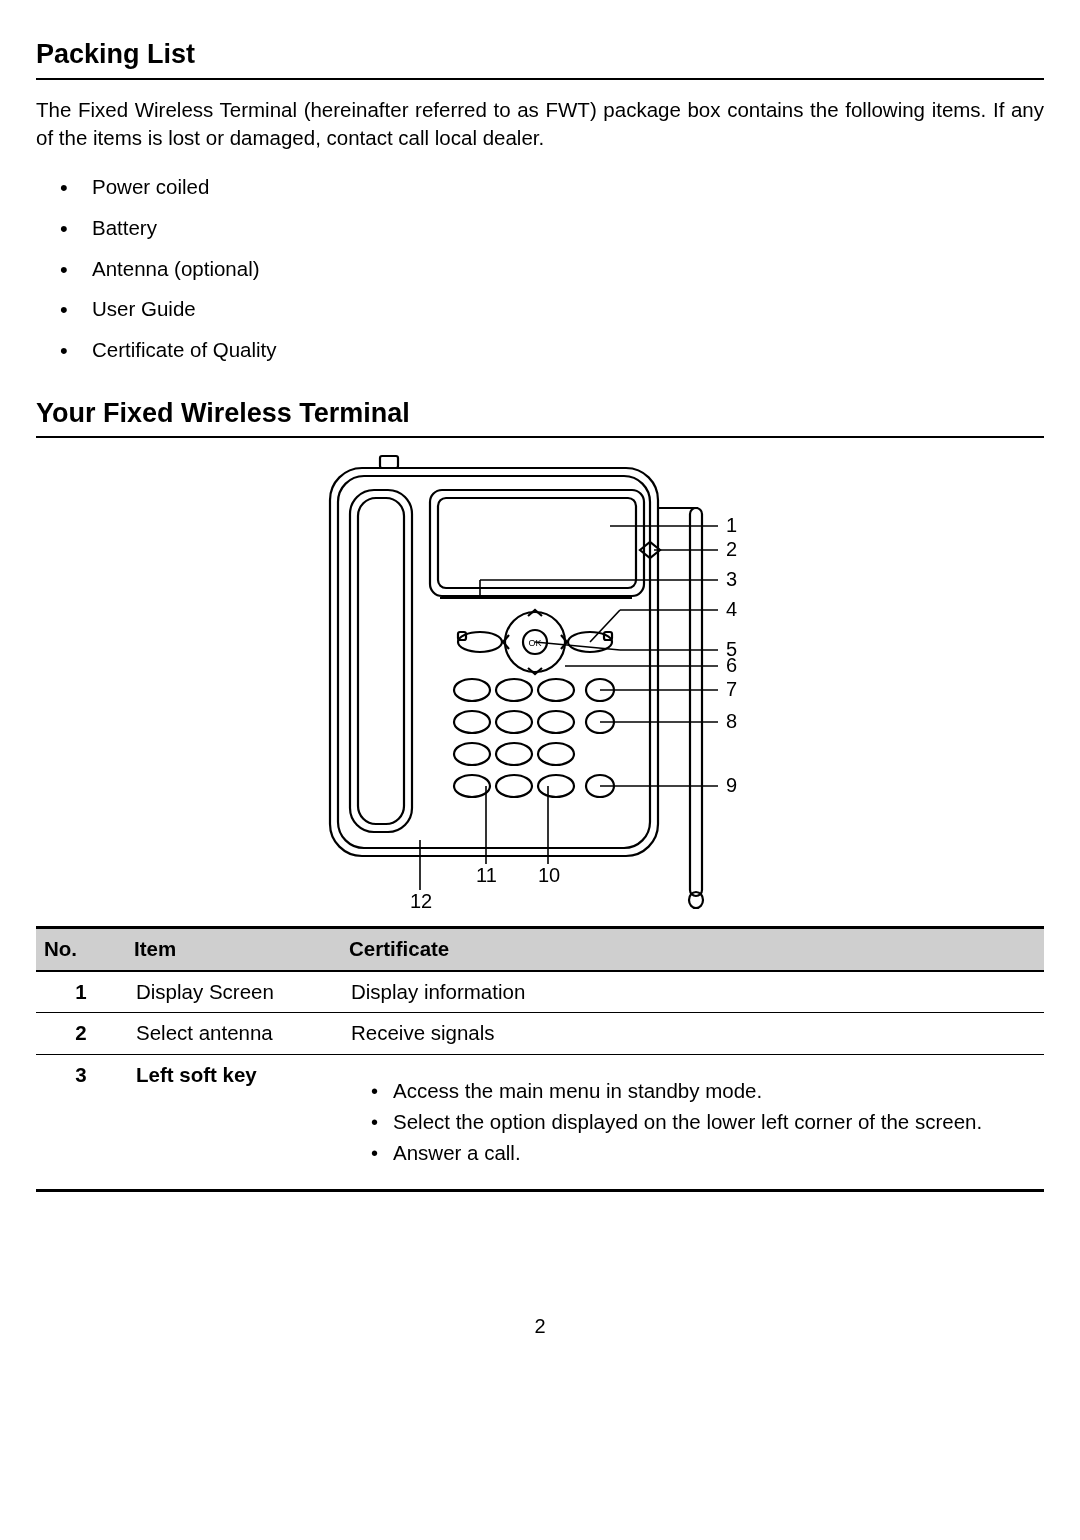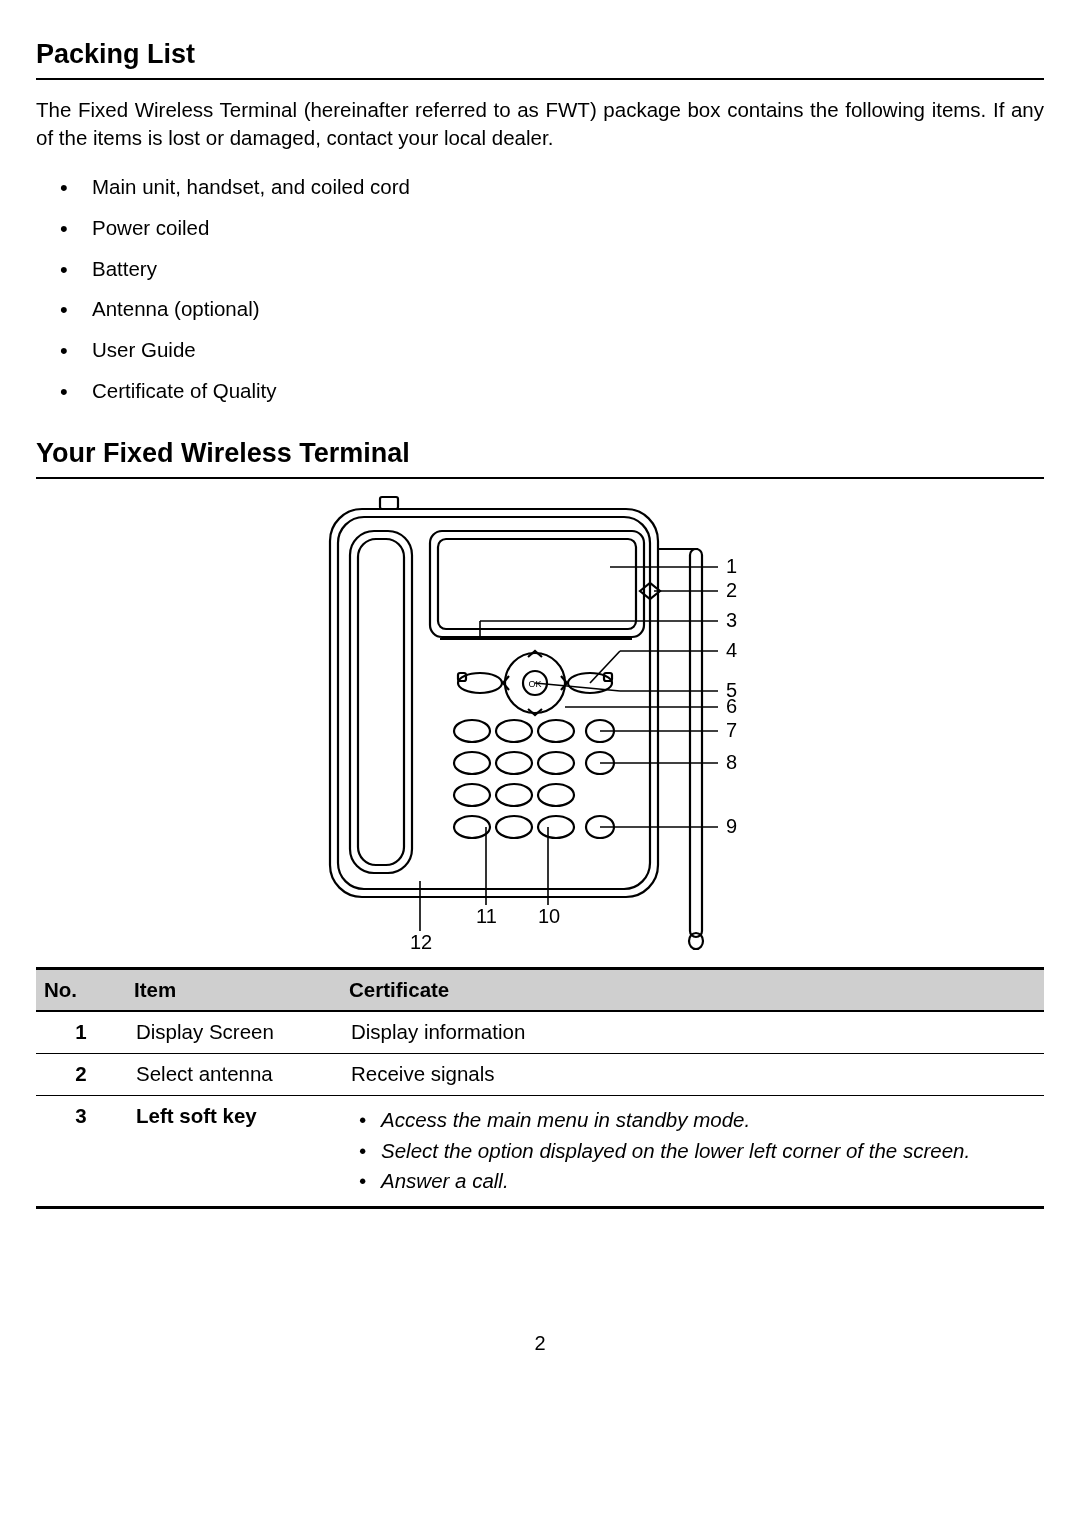--- a/index.html
+++ b/index.html
@@ -73,23 +73,22 @@
     text-align: center;
     width: 70px;
     font-weight: bold;
   }
   table.parts tbody td.item {
     width: 195px;
   }
   .bold { font-weight: bold; }
   ul.desc {
     list-style: none;
-    margin: 4px;
+    margin: 16px;
     padding: 0 0 0 4px;
-    font-style: italic;
   }
   ul.desc li {
     position: relative;
     padding-left: 22px;
     margin: 2px 0;
   }
   ul.desc li::before {
     content: "•";
     position: absolute;
     left: 0;
@@ -98,23 +97,22 @@
   .page-num {
     text-align: center;
     margin-top: 120px;
     font-size: 20px;
   }
 </style>
 </head>
 <body>
 
 <h2 class="section">Packing List</h2>
-<p class="intro">The Fixed Wireless Terminal (hereinafter referred to as FWT) package box contains the following items. If any of the items is lost or damaged, contact your local dealer.</p>
+<p class="intro">The Fixed Wireless Terminal (hereinafter referred to as FWT) package box contains the following items. If any of the items is lost or damaged, contact call local dealer.</p>
 <ul class="packing">
-  <li>Main unit, handset, and coiled cord</li>
   <li>Power coiled</li>
   <li>Battery</li>
   <li>Antenna (optional)</li>
   <li>User Guide</li>
   <li>Certificate of Quality</li>
 </ul>
 
 <h2 class="section">Your Fixed Wireless Terminal</h2>
 
 <div class="diagram-wrap">

